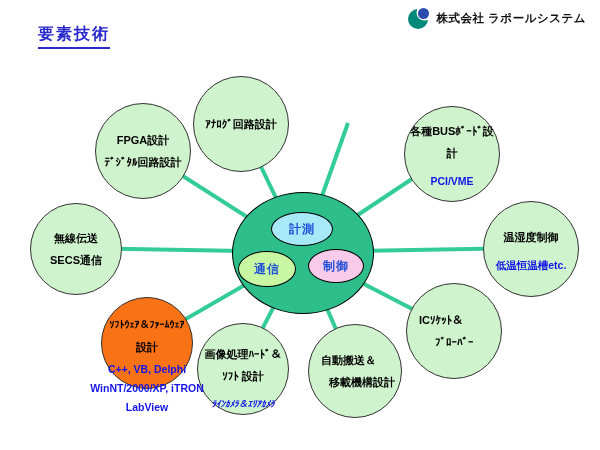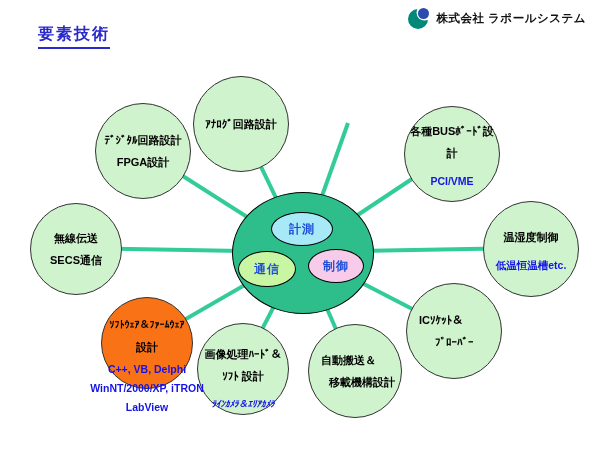--- a/index.html
+++ b/index.html
@@ -71,22 +71,22 @@
     <line x1="302" y1="252" x2="451" y2="153" stroke-width="4" stroke="#33CC99"></line>
     <line x1="302" y1="252" x2="530" y2="248" stroke-width="4" stroke="#33CC99"></line>
     <line x1="302" y1="252" x2="453" y2="330" stroke-width="4" stroke="#33CC99"></line>
     <line x1="302" y1="252" x2="354" y2="370" stroke-width="4" stroke="#33CC99"></line>
     <line x1="302" y1="252" x2="242" y2="368" stroke-width="4" stroke="#33CC99"></line>
     <line x1="302" y1="252" x2="146" y2="342" stroke-width="4" stroke="#33CC99"></line>
     <line x1="302" y1="252" x2="75" y2="248" stroke-width="4" stroke="#33CC99"></line>
   </svg>
 
   <div class="bubble" style="left: 95px; top: 103px; width: 94px; height: 94px; background-color: rgb(207, 243, 204); border-color: rgb(51, 51, 51);">
+    <span>FPGA設計</span>
     <span>ﾃﾞｼﾞﾀﾙ回路設計</span>
-    <span>FPGA設計</span>
   </div>
 
   <div class="bubble" style="left: 193px; top: 76px; width: 94px; height: 94px; background-color: rgb(207, 243, 204); border-color: rgb(51, 51, 51);">
     <span>ｱﾅﾛｸﾞ回路設計</span>
   </div>
 
 
   <div class="bubble" style="left: 404px; top: 106px; width: 94px; height: 94px; background-color: rgb(207, 243, 204); border-color: rgb(51, 51, 51);">
     <span>各種BUSﾎﾞｰﾄﾞ設計</span>
     <span class="sub" style="color: rgb(20, 20, 232);">PCI/VME</span>

